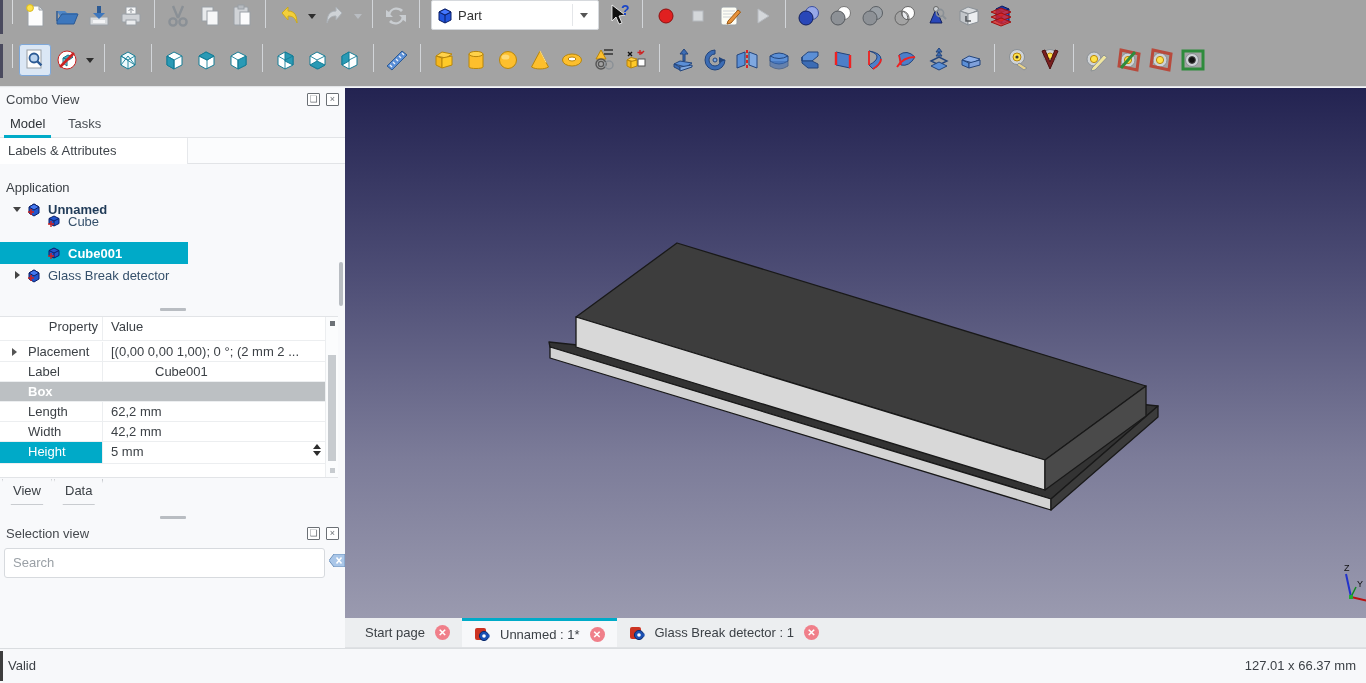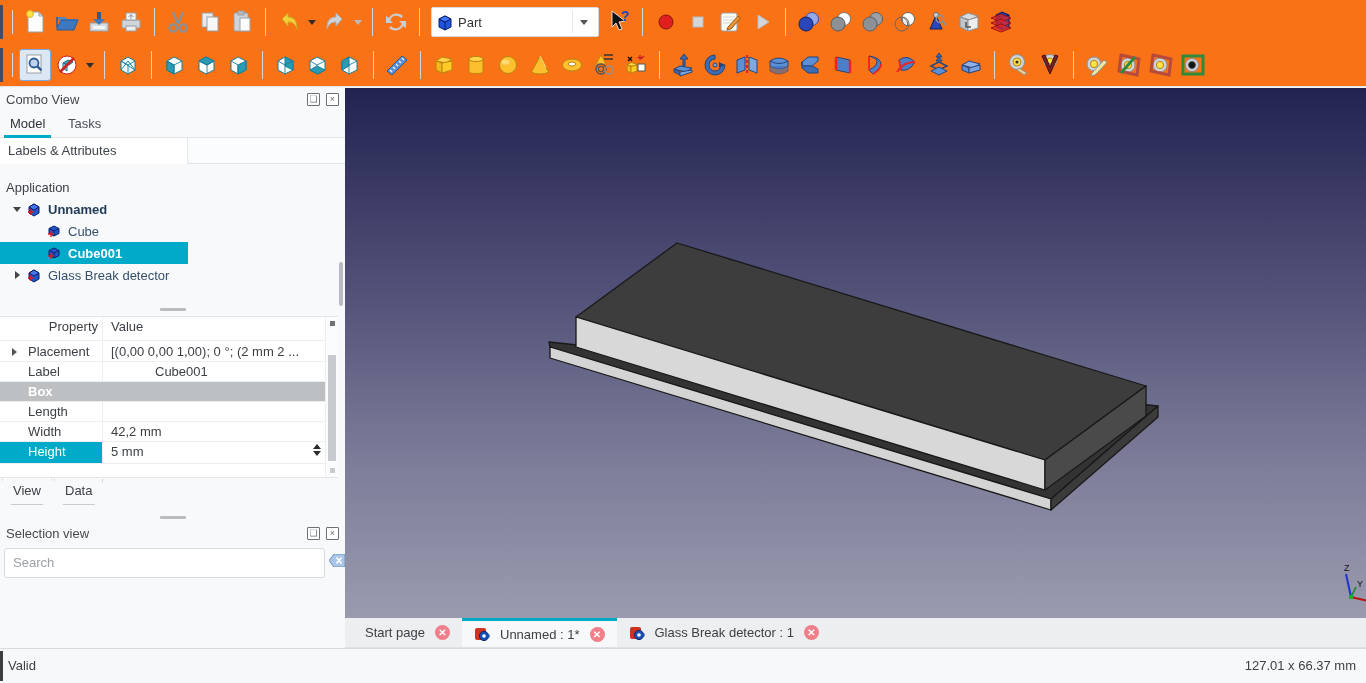--- a/index.html
+++ b/index.html
@@ -1,20 +1,20 @@
 <!DOCTYPE html>
 <html><head>
 <meta charset="utf-8">
 <style>
   * { margin:0; padding:0; box-sizing:border-box; }
   body { font-family:"Liberation Sans", sans-serif; background:#ccc; }
   .window { position:relative; width:1366px; height:683px; background:#f5f6f8; overflow:hidden; font-size:13px; color:#3a3f44; }
 
   
-  .tbrow { position:absolute; left:0; right:0; background:#f97316; display:flex; align-items:center; }
+  .tbrow { position:absolute; left:0; right:0; background:#a3a3a3; display:flex; align-items:flex-start; }
   .tb1 { top:0; height:44px; }
   .tb2 { top:44px; height:43px; border-bottom:1px solid #e3e5e8; }
   .tbedge { width:3px; height:34px; background:#4a4a5e; margin-right:4px; flex:none; }
   .tsep { width:1px; height:28px; background:#d2d5d9; margin:0 7px; flex:none; }
   .thandle { width:2px; height:24px; border-left:1px solid #d8dadd; margin:0 5px; flex:none; }
   .ti { width:32px; height:32px; display:flex; align-items:center; justify-content:center; flex:none; border:1px solid transparent; border-radius:3px; }
   .ti svg { width:26px; height:26px; }
   .ti.pressed { background:#dbe7f5; border-color:#7fa8d9; }
   .caret { width:14px; height:32px; display:flex; align-items:center; justify-content:center; flex:none; }
   .caret span { width:0; height:0; border-left:4px solid transparent; border-right:4px solid transparent; border-top:5px solid #2d2d2d; }
@@ -569,21 +569,21 @@
           <path d="M3 6l5-3 5 3-5 3z" fill="#4477ee" stroke="#0a1e66"></path>
           <path d="M2 11h6M5 8v6" stroke="#cc2222" stroke-width="1.6"></path>
         </svg>
       <span>Unnamed</span>
     </div>
 
     <div class="trow tree-root" style="top:88px; padding-left:6px; width:100%;">
       <span>Application</span>
     </div>
 
-    <div class="trow" style="top:132px; padding-left:46px; width:100%;">
+    <div class="trow" style="top:122px; padding-left:46px; width:100%;">
       <svg class="ticon" viewBox="0 0 16 16">
           <path d="M3 5.5L8 3l5 2.5v5L8 13l-5-2.5z" fill="#2255cc" stroke="#0a1e66"></path>
           <path d="M3 5.5L8 8l5-2.5M8 8v5" stroke="#0a1e66" fill="none"></path>
           <path d="M2 11h6M5 8v6" stroke="#cc2222" stroke-width="1.4"></path>
         </svg>
       <span>Cube</span>
     </div>
 
     <div class="trow sel" style="top:154px; padding-left:46px; width:188px;">
       <svg class="ticon" viewBox="0 0 16 16">
@@ -619,20 +619,21 @@
       </div>
       <div class="prow" style="top:45px;gap:44px;">
         <div class="c1"><span>Label</span></div>
         <div class="c2">Cube001</div>
       </div>
       <div class="prow group" style="top:65px;">
         <div class="c1"><span>Box</span></div>
       </div>
       <div class="prow" style="top:85px;">
         <div class="c1"><span>Length</span></div>
+        <div class="c2">62,2 mm</div>
       </div>
       <div class="prow" style="top:105px;">
         <div class="c1"><span>Width</span></div>
         <div class="c2">42,2 mm</div>
       </div>
       <div class="prow" style="top:125px; height:22px;">
         <div class="c1 selc"><span>Height</span></div>
         <div class="c2"><span>5 mm</span>
           <span class="spin">
               <i class="up"></i>

